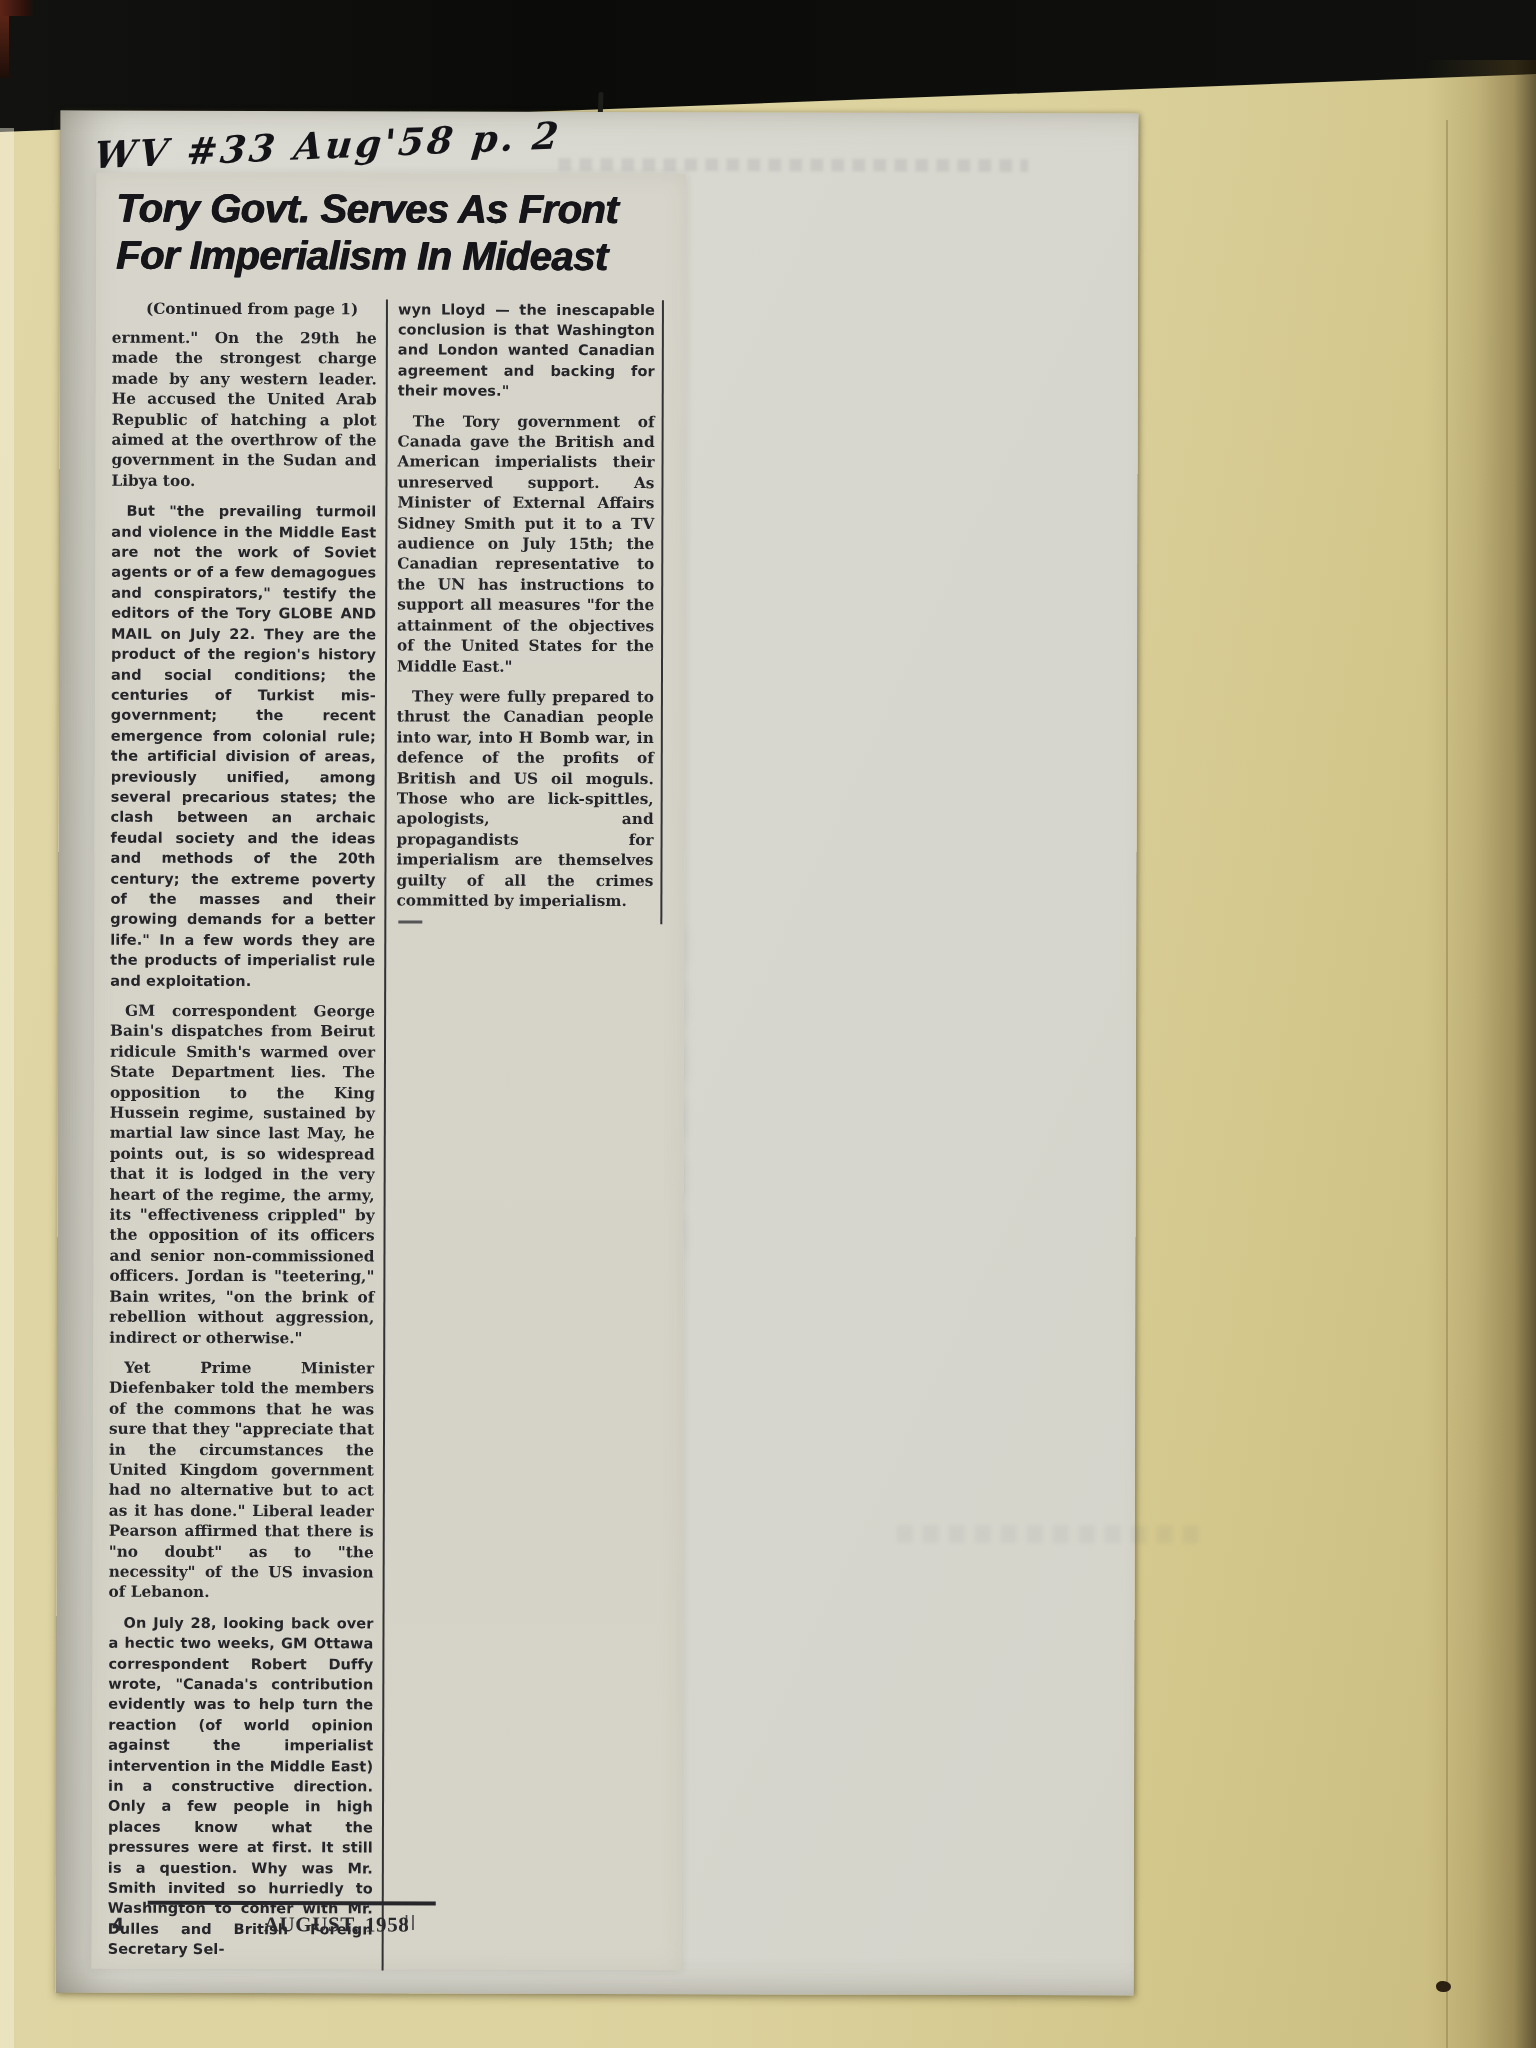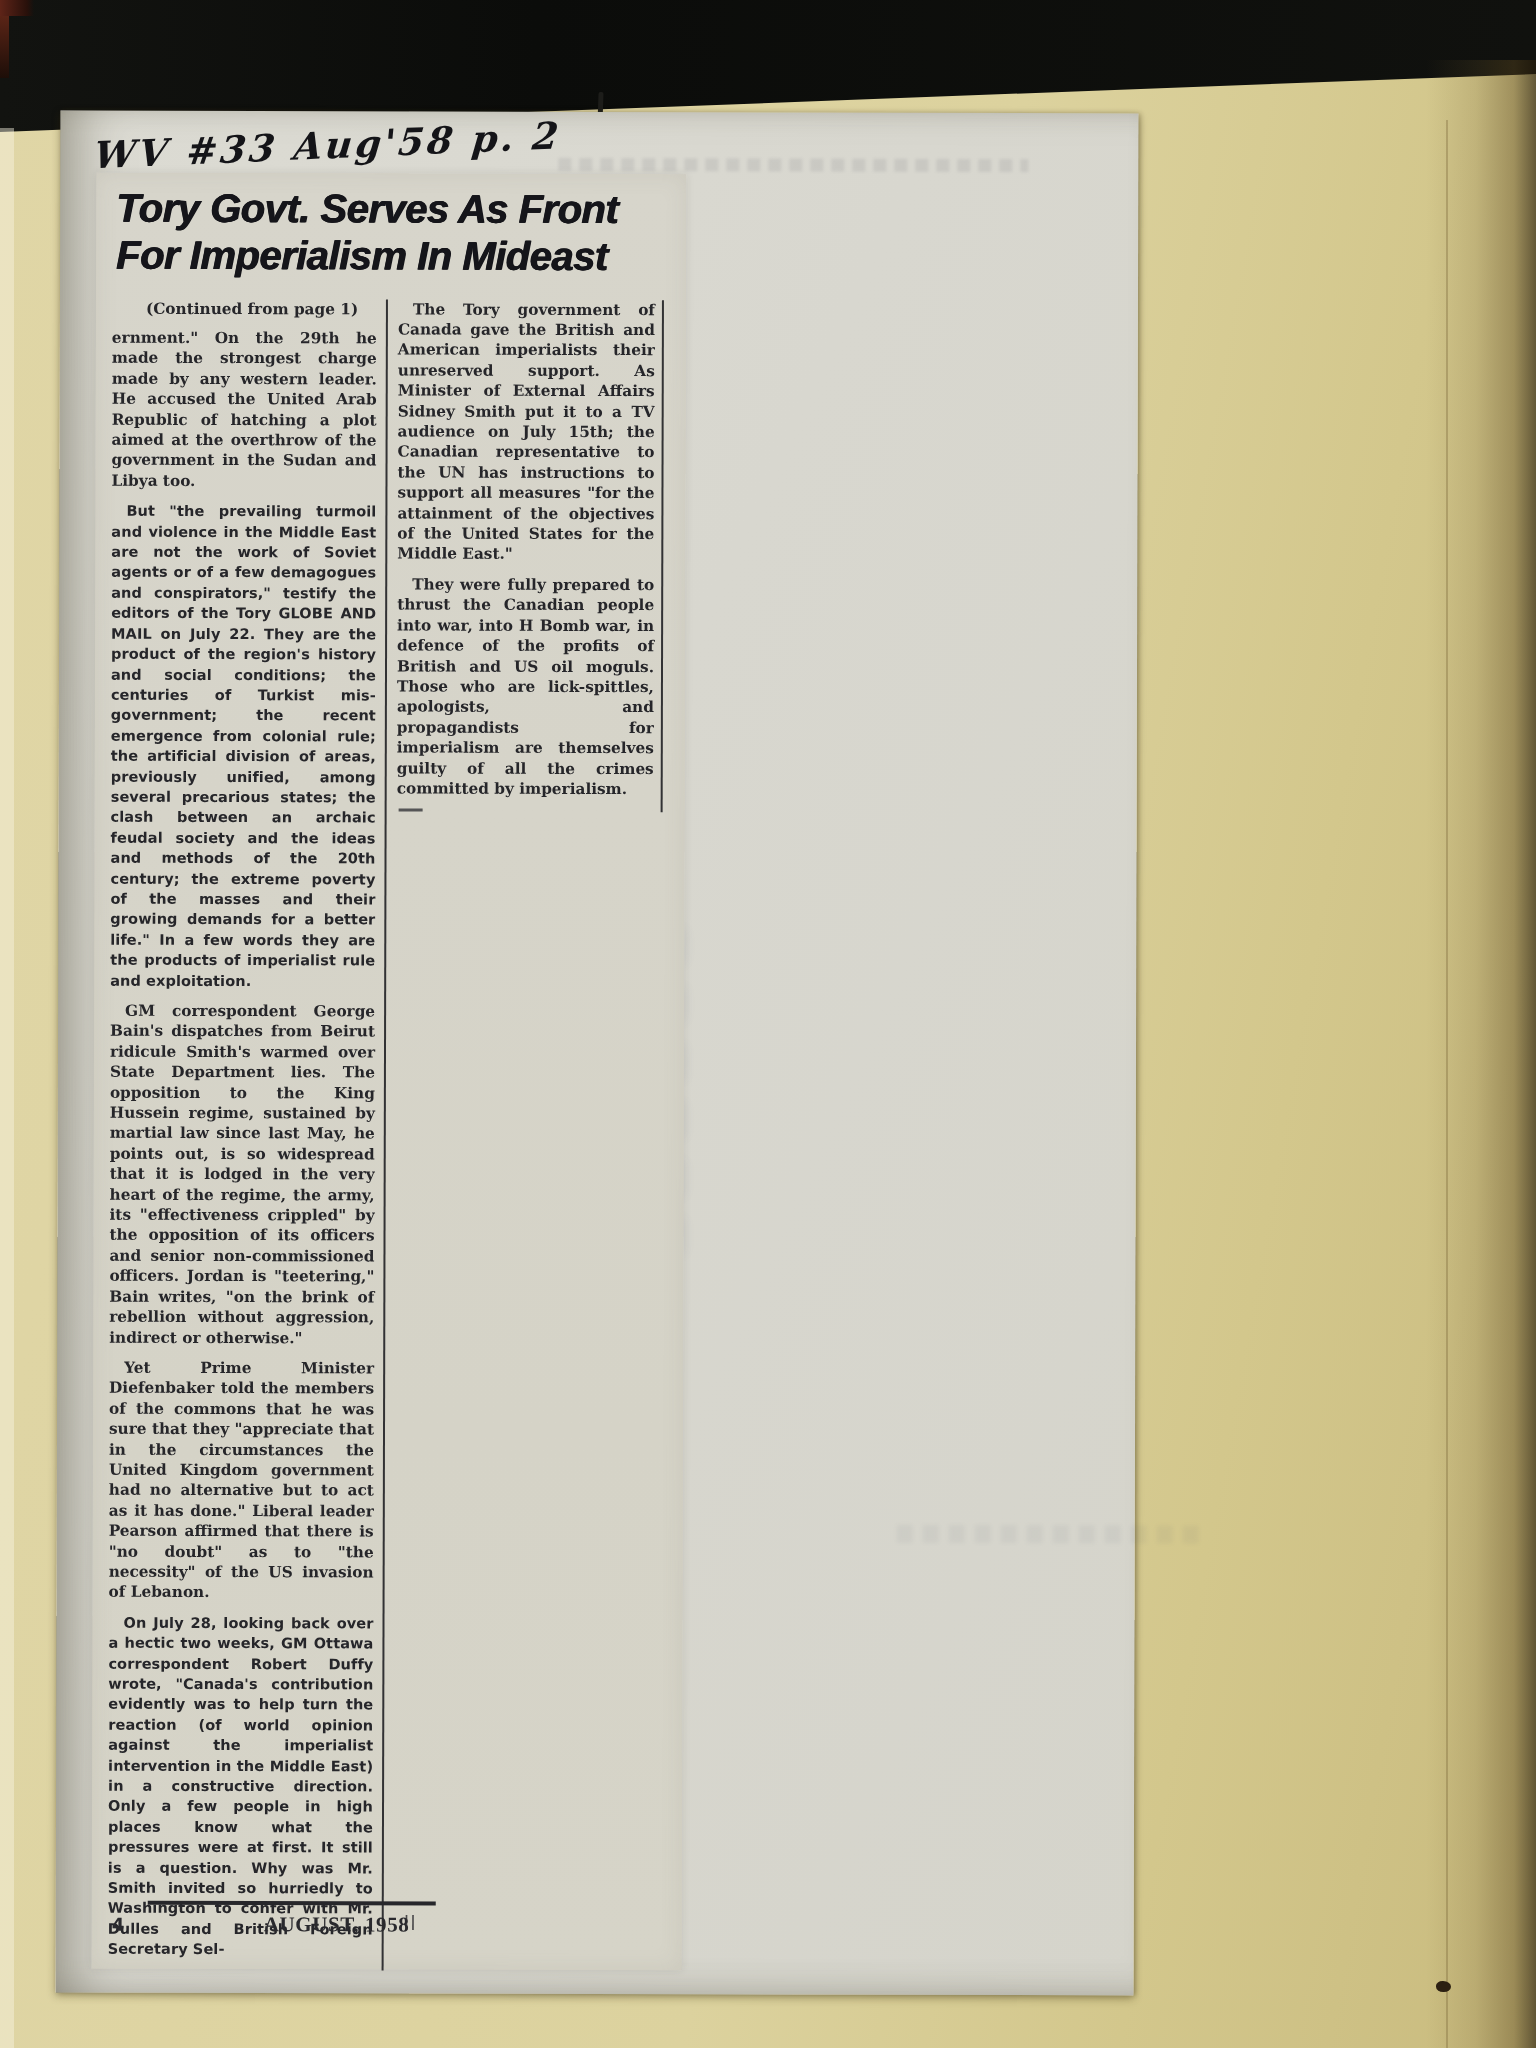--- a/index.html
+++ b/index.html
@@ -157,20 +157,21 @@
           <div class="continued-note">(Continued from page 1)</div>
           <p class="no-indent">ernment." On the 29th he made the strongest charge made by any western leader. He accused the United Arab Republic of hatching a plot aimed at the overthrow of the government in the Sudan and Libya too.</p>
           <p class="sans">But "the prevailing turmoil and violence in the Middle East are not the work of Soviet agents or of a few demagogues and conspirators," testify the editors of the Tory GLOBE AND MAIL on July 22. They are the product of the region's history and social conditions; the centuries of Turkist mis-government; the recent emergence from colonial rule; the artificial division of areas, previously unified, among several precarious states; the clash between an archaic feudal society and the ideas and methods of the 20th century; the extreme poverty of the masses and their growing demands for a better life." In a few words they are the products of imperialist rule and exploitation.</p>
           <p>GM correspondent George Bain's dispatches from Beirut ridicule Smith's warmed over State Department lies. The opposition to the King Hussein regime, sustained by martial law since last May, he points out, is so widespread that it is lodged in the very heart of the regime, the army, its "effectiveness crippled" by the opposition of its officers and senior non-commissioned officers. Jordan is "teetering," Bain writes, "on the brink of rebellion without aggression, indirect or otherwise."</p>
           <p>Yet Prime Minister Diefenbaker told the members of the commons that he was sure that they "appreciate that in the circumstances the United Kingdom government had no alternative but to act as it has done." Liberal leader Pearson affirmed that there is "no doubt" as to "the necessity" of the US invasion of Lebanon.</p>
           <p class="sans">On July 28, looking back over a hectic two weeks, GM Ottawa correspondent Robert Duffy wrote, "Canada's contribution evidently was to help turn the reaction (of world opinion against the imperialist intervention in the Middle East) in a constructive direction. Only a few people in high places know what the pressures were at first. It still is a question. Why was Mr. Smith invited so hurriedly to Washington to confer with Mr. Dulles and British Foreign Secretary Sel-</p>
         </div>
 
         <div class="col col-2">
           <div class="col2-inner">
+            <p class="no-indent sans">wyn Lloyd — the inescapable conclusion is that Washington and London wanted Canadian agreement and backing for their moves."</p>
             <p>The Tory government of Canada gave the British and American imperialists their unreserved support. As Minister of External Affairs Sidney Smith put it to a TV audience on July 15th; the Canadian representative to the UN has instructions to support all measures "for the attainment of the objectives of the United States for the Middle East."</p>
             <p>They were fully prepared to thrust the Canadian people into war, into H Bomb war, in defence of the profits of British and US oil moguls. Those who are lick-spittles, apologists, and propagandists for imperialism are themselves guilty of all the crimes committed by imperialism.</p>
             <div class="end-dash"></div>
           </div>
         </div>
       </div>
 
       <div class="clip-footer">
         <div class="footer-rule"></div>
         <div class="footer-row">

